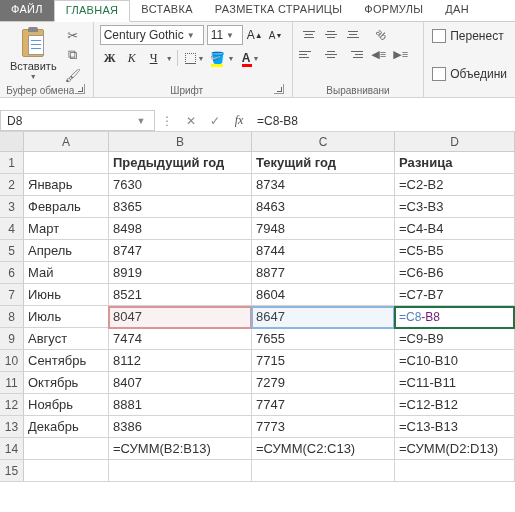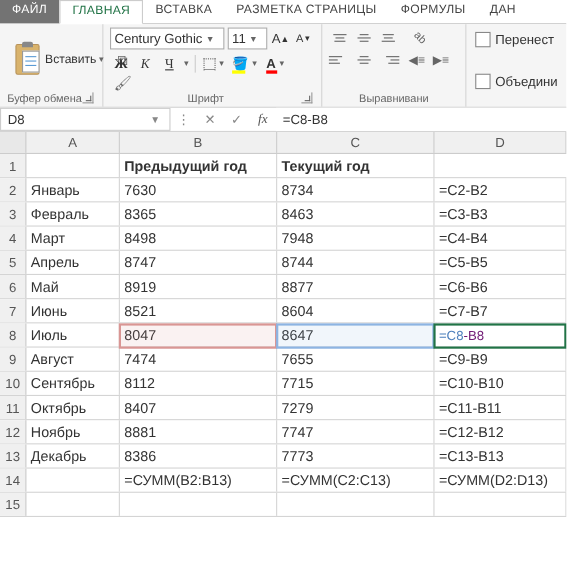--- a/index.html
+++ b/index.html
@@ -5,21 +5,21 @@
 *{box-sizing:border-box;margin:0;padding:0;font-family:'Segoe UI',Arial,sans-serif;font-size:12px;color:#333}
 body{background:#fff;width:515px;overflow:hidden}
 .tabs{display:flex;height:22px;background:#fff;border-bottom:1px solid #ccc}
 .tab{padding:3px 11px;font-size:11px;color:#444;cursor:pointer;letter-spacing:.3px}
 .tab.file{background:#737373;color:#fff}
 .tab.active{background:#fff;border:1px solid #ccc;border-bottom:1px solid #fff;margin-bottom:-1px;color:#217346}
 .ribbon{display:flex;height:76px;background:#f5f5f5;border-bottom:1px solid #d4d4d4}
 .grp{display:flex;flex-direction:column;justify-content:space-between;border-right:1px solid #d4d4d4;padding:3px 6px 1px}
 .grp-lbl{text-align:center;font-size:10px;color:#666;padding-top:2px}
 .paste-area{display:flex;gap:4px}
-.paste-btn{display:flex;flex-direction:row;align-items:center;gap:1px;padding:2px 4px;cursor:pointer}
+.paste-btn{display:flex;flex-direction:column;align-items:center;gap:1px;padding:2px 4px;cursor:pointer}
 .paste-ico{width:30px;height:32px;position:relative}
 .clipboard{width:22px;height:28px;background:#d9b36c;border:1px solid #b8935a;border-radius:2px;position:absolute;left:4px;top:2px}
 .clip-top{width:10px;height:5px;background:#888;border-radius:2px 2px 0 0;position:absolute;left:10px;top:0}
 .paper{width:16px;height:20px;background:#fff;border:1px solid #999;position:absolute;left:10px;top:8px}
 .paper::before,.paper::after{content:'';position:absolute;left:2px;width:10px;height:1px;background:#5b9bd5}
 .paper::before{top:4px}
 .paper::after{top:8px;box-shadow:0 4px 0 #5b9bd5}
 .mini-col{display:flex;flex-direction:column;gap:4px;padding-top:2px}
 .mini-ico{width:16px;height:16px;cursor:pointer;display:flex;align-items:center;justify-content:center;font-size:13px;color:#666}
 .font-row{display:flex;gap:3px;align-items:center;margin-bottom:3px}
@@ -30,21 +30,21 @@
 .fmt-btn{width:20px;height:20px;display:flex;align-items:center;justify-content:center;cursor:pointer;font-family:'Times New Roman',serif}
 .fmt-btn.dd{width:26px;gap:2px}
 .fmt-btn .ar{font-size:7px;color:#666}
 .align-grid{display:flex;flex-direction:column;gap:2px}
 .align-row{display:flex;gap:2px}
 .al-btn{width:20px;height:18px;cursor:pointer;display:flex;flex-direction:column;justify-content:center;align-items:center;gap:2px}
 .al-btn span{height:1px;background:#666;display:block}
 .wrap-col{display:flex;flex-direction:column;gap:24px;padding:4px 2px}
 .wrap-item{display:flex;align-items:center;gap:4px;font-size:11px;cursor:pointer}
 .wrap-ico{width:14px;height:14px;border:1px solid #888;background:#fff;position:relative}
-.namebox-row{display:flex;height:22px;border-bottom:1px solid #d4d4d4;align-items:stretch;margin-top:0}
+.namebox-row{display:flex;height:22px;border-bottom:1px solid #d4d4d4;align-items:stretch;margin-top:12px}
 .namebox{width:155px;border:1px solid #ccc;background:#fff;display:flex;align-items:center;padding:0 6px;font-size:12px;gap:6px}
 .namebox .dd{width:14px;text-align:center;font-size:9px;color:#888;cursor:pointer;margin-left:auto}
 .fbar-ico{width:24px;display:flex;align-items:center;justify-content:center;color:#888;cursor:pointer;font-size:12px}
 .fbar-ico.fx{font-style:italic;font-family:'Times New Roman',serif;color:#555}
 .fbar-input{flex:1;border:none;padding:0 6px;font-size:12px;outline:none}
 .sheet{position:relative}
 .hdr-row{display:flex;height:20px;background:#f0f0f0;border-bottom:1px solid #ccc}
 .corner{width:24px;border-right:1px solid #ccc;background:#e8e8e8}
 .col-h{border-right:1px solid #ccc;text-align:center;line-height:20px;font-size:12px;color:#555;cursor:pointer}
 .row{display:flex;height:22px;border-bottom:1px solid #d4d4d4}
@@ -221,20 +221,21 @@
     <div class="col-h cB">B</div>
     <div class="col-h cC">C</div>
     <div class="col-h cD">D</div>
   </div>
   <div id="rows">
       <div class="row">
         <div class="row-h">1</div>
         <div class="cell cA bold"></div>
         <div class="cell cB bold">Предыдущий год</div>
         <div class="cell cC bold">Текущий год</div>
+        <div class="cell cD bold">Разница</div>
       </div>
       <div class="row">
         <div class="row-h">2</div>
         <div class="cell cA">Январь</div>
         <div class="cell cB">7630</div>
         <div class="cell cC">8734</div>
         <div class="cell cD">=C2-B2</div>
       </div>
       <div class="row">
         <div class="row-h">3</div>

